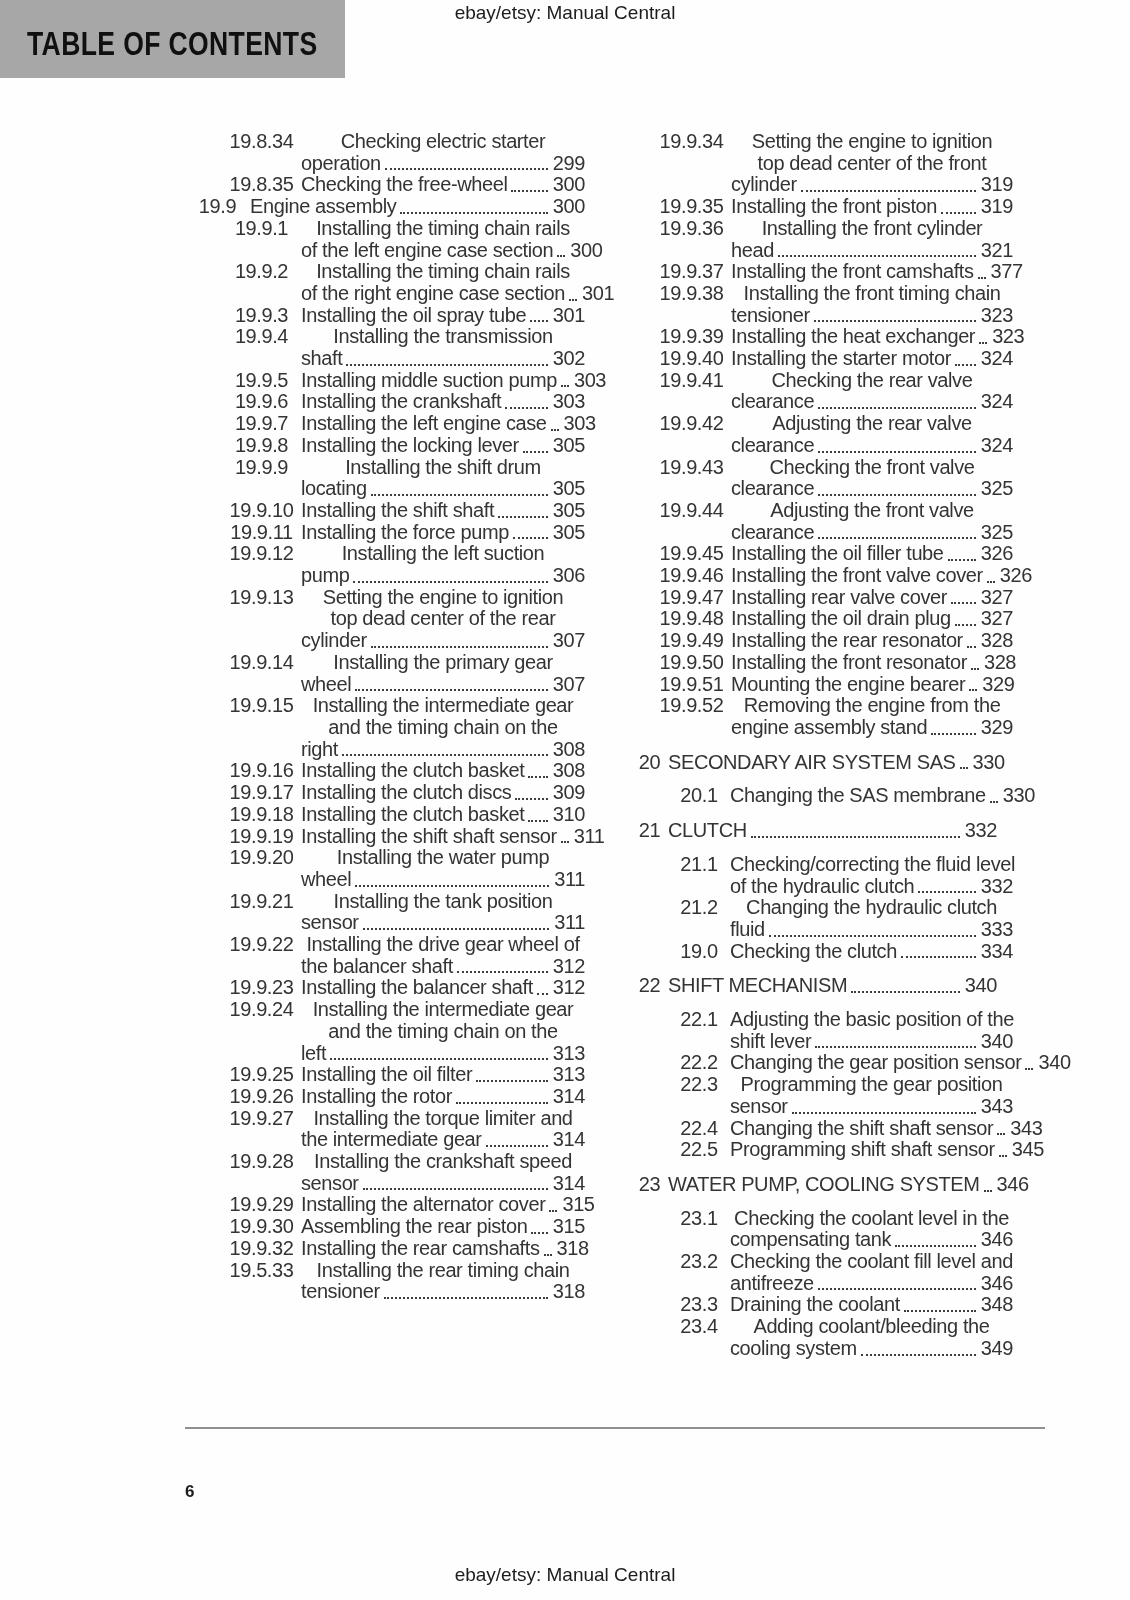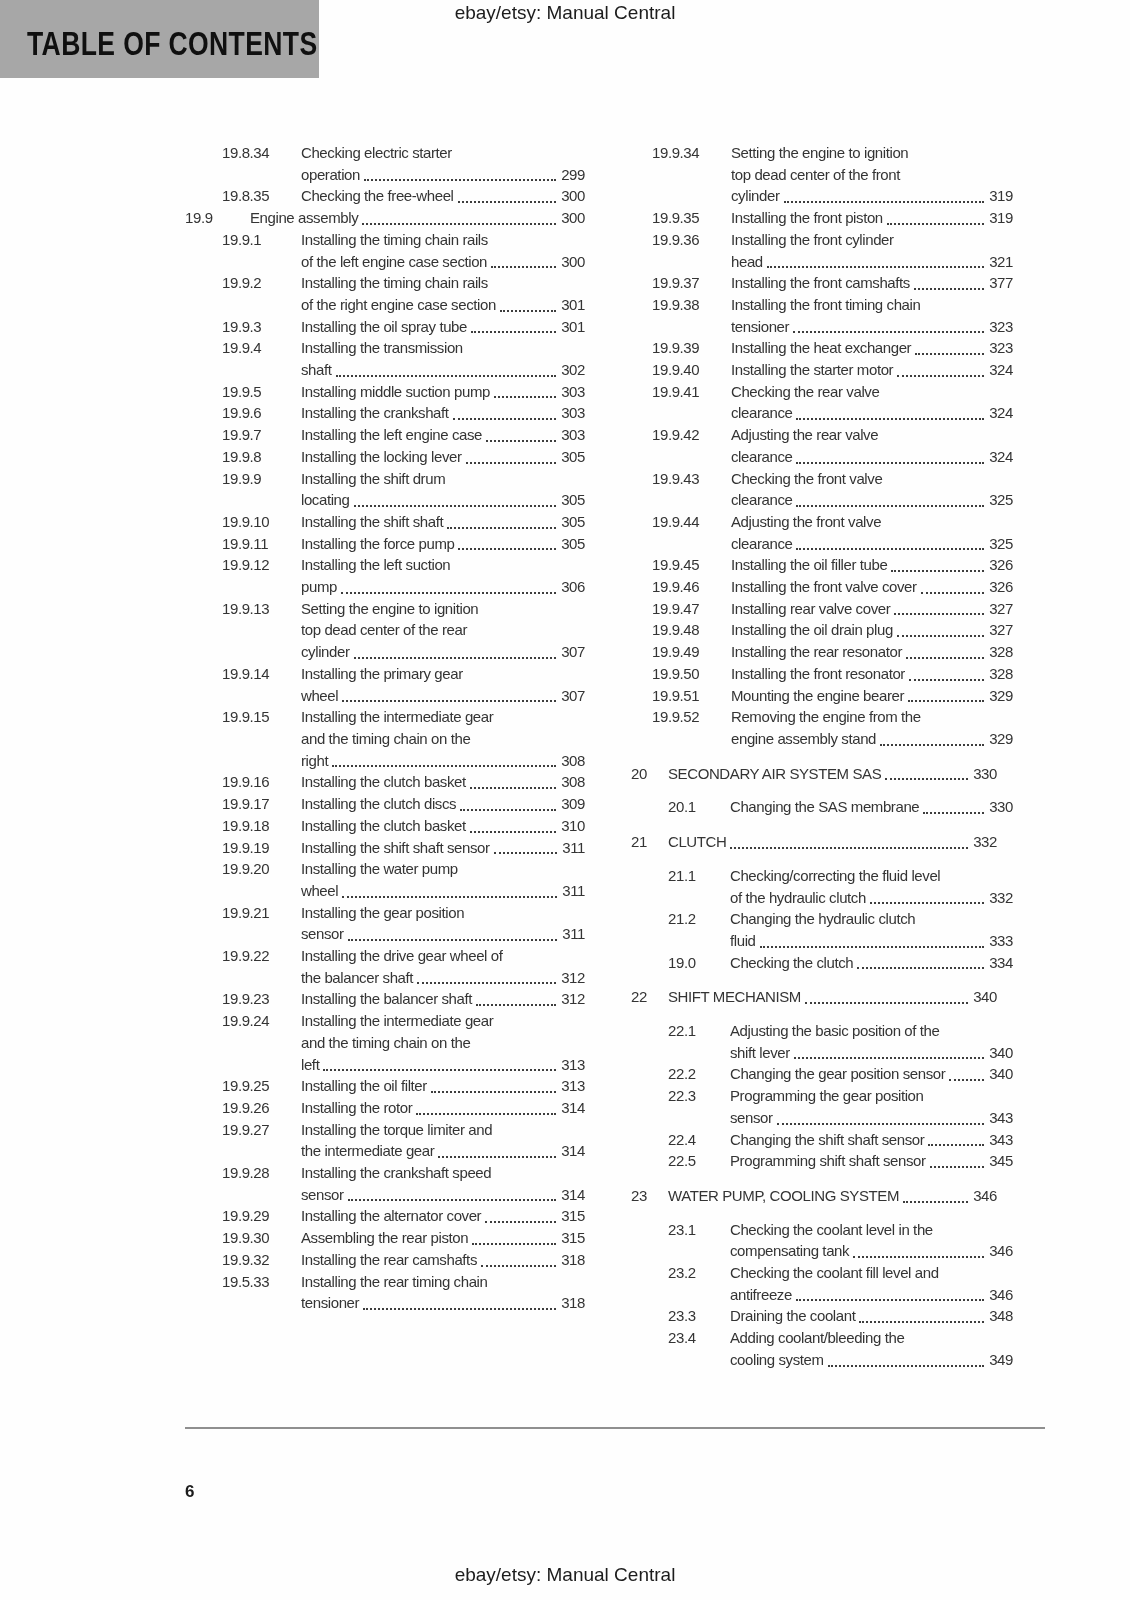--- a/index.html
+++ b/index.html
@@ -10,32 +10,32 @@
     overflow:hidden;
     font-family:"Liberation Sans","DejaVu Sans",sans-serif;
     color:#343434;
   }
   
   .brand-top{
     position:absolute;top:2px;left:0;width:100%;
     text-align:center;font-size:19px;color:#1c1c1c;
   }
   .toc-banner{
-    position:absolute;top:0;left:0;width:319px;height:78px;
+    position:absolute;top:0;left:0;width:345px;height:78px;
     background:#a7a7a7;
   }
   .toc-banner .banner-text{
     position:absolute;left:27px;top:24px;
     font-size:34px;font-weight:700;color:#101010;
     transform:scaleX(0.78);transform-origin:left center;
     white-space:nowrap;letter-spacing:0.5px;
   }
   
   .toc-area{position:absolute;top:131px;left:0;width:1130px;}
-  .col{position:absolute;top:11px;font-size:15px;letter-spacing:-0.4px;line-height:21.7px;}
+  .col{position:absolute;top:0;font-size:20px;letter-spacing:-0.4px;line-height:21.7px;text-align:center;}
   .col-left{left:185px;width:400px;}
   .col-right{left:615px;width:398px;}
   .entry{display:flex;}
   .entry.sub{padding-left:37px;}
   .entry .num{flex:0 0 79px;}
   .entry.section .num{flex:0 0 65px;}
   .entry.chapter{margin:13px 16px 12px;}
   .entry.chapter .num{flex:0 0 37px;}
   .entry.chapter-sub{padding-left:53px;}
   .entry.chapter-sub .num{flex:0 0 62px;}
@@ -315,21 +315,21 @@
             <div class="lastline">
               <span class="t">wheel</span>
               <span class="leader"></span>
               <span class="page-num">311</span>
             </div>
           </div>
         </div>
         <div class="entry sub">
           <span class="num">19.9.21</span>
           <div class="ebody">
-            <div class="line">Installing the gear position</div>
+            <div class="line">Installing the tank position</div>
             <div class="lastline">
               <span class="t">sensor</span>
               <span class="leader"></span>
               <span class="page-num">311</span>
             </div>
           </div>
         </div>
         <div class="entry sub">
           <span class="num">19.9.22</span>
           <div class="ebody">

